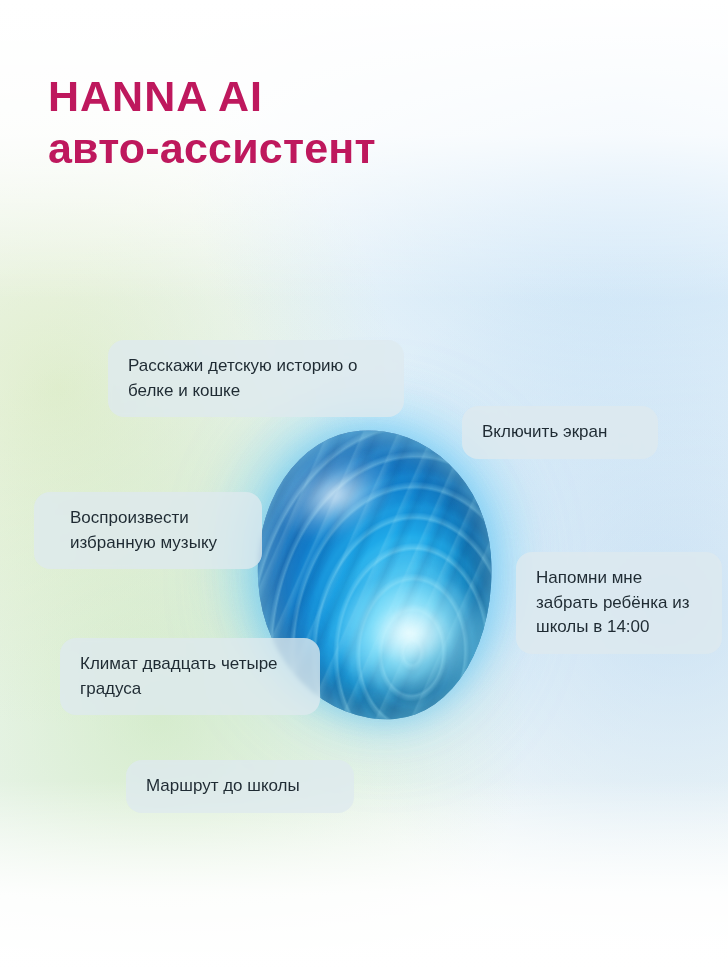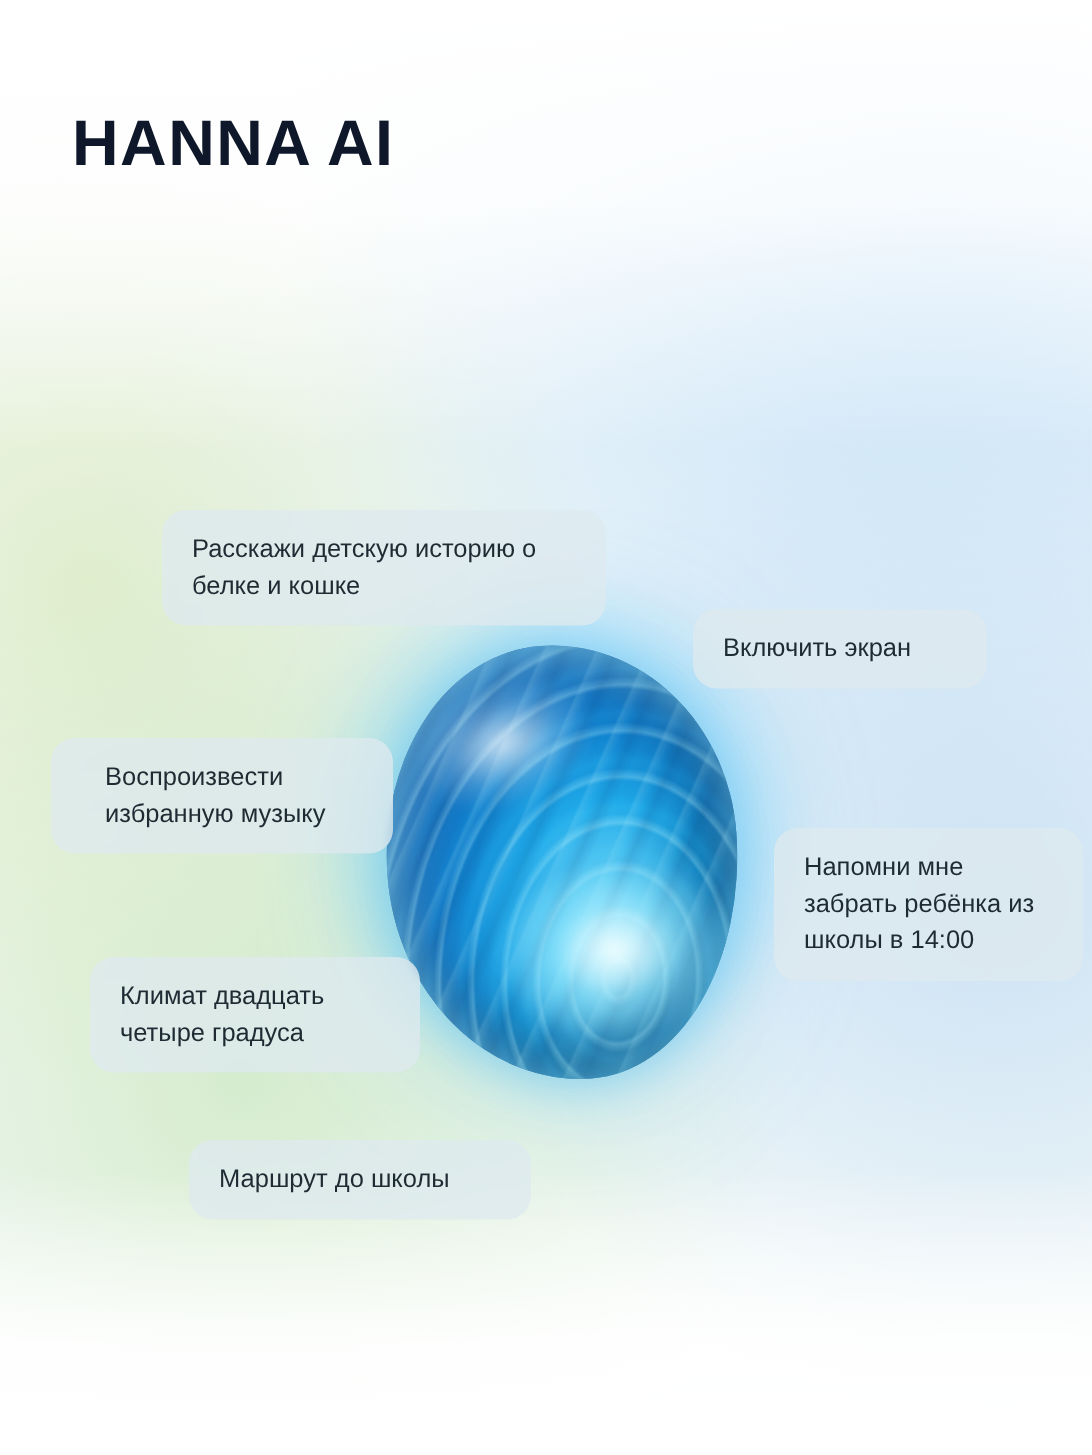--- a/index.html
+++ b/index.html
@@ -46,21 +46,21 @@
     height: 190px;
     background: linear-gradient(0deg, #ffffff 0%, rgba(255,255,255,0.9) 40%, rgba(255,255,255,0) 100%);
   }
 
   
   .headline {
     position: absolute;
     left: 48px;
     top: 70px;
     width: 560px;
-    color: #0f172a;
+    color: #be185d;
     font-size: 43px;
     line-height: 1.22;
     font-weight: 700;
     letter-spacing: 0.2px;
   }
   .headline .line {
     display: block;
     white-space: nowrap;
   }
   .headline .line1 { letter-spacing: 1px; }
@@ -158,21 +158,21 @@
     color: #1f2b33;
     font-size: 17px;
     line-height: 1.45;
     padding: 14px 20px;
     backdrop-filter: blur(2px);
   }
   .b-story      { left: 108px; top: 340px;  width: 296px; }
   .b-screen     { left: 462px; top: 406px;  width: 196px; }
   .b-music      { left: 34px;  top: 492px;  width: 228px; padding-left: 36px; }
   .b-remind     { left: 488px; top: 552px;  width: 206px; margin-left: 28px; }
-  .b-climate    { left: 60px;  top: 638px;  width: 220px; }
+  .b-climate    { left: 60px;  top: 638px;  width: 260px; }
   .b-route      { left: 126px; top: 760px;  width: 228px; }
   .b-places     { left: 428px; top: 736px;  width: 226px; }
 </style>
 </head>
 <body>
 
 <div class="poster">
 
   <div class="bg-base"></div>
   <div class="bg-top-white"></div>
@@ -182,20 +182,21 @@
   <div class="orb">
     <div class="bands"></div>
     <div class="bands2"></div>
     <div class="swirl"></div>
     <div class="hilite"></div>
     <div class="rim"></div>
   </div>
 
   <div class="headline">
     <span class="line line1">HANNA AI</span>
+    <span class="line line3">авто-ассистент</span>
   </div>
 
   <div class="bubble b-screen">Включить экран</div>
   <div class="bubble b-story">Расскажи детскую историю о белке и кошке</div>
   <div class="bubble b-music">Воспроизвести избранную музыку</div>
   <div class="bubble b-remind">Напомни мне забрать ребёнка из школы в 14:00</div>
   <div class="bubble b-climate">Климат двадцать четыре градуса</div>
   <div class="bubble b-route">Маршрут до школы</div>
 
 </div>

